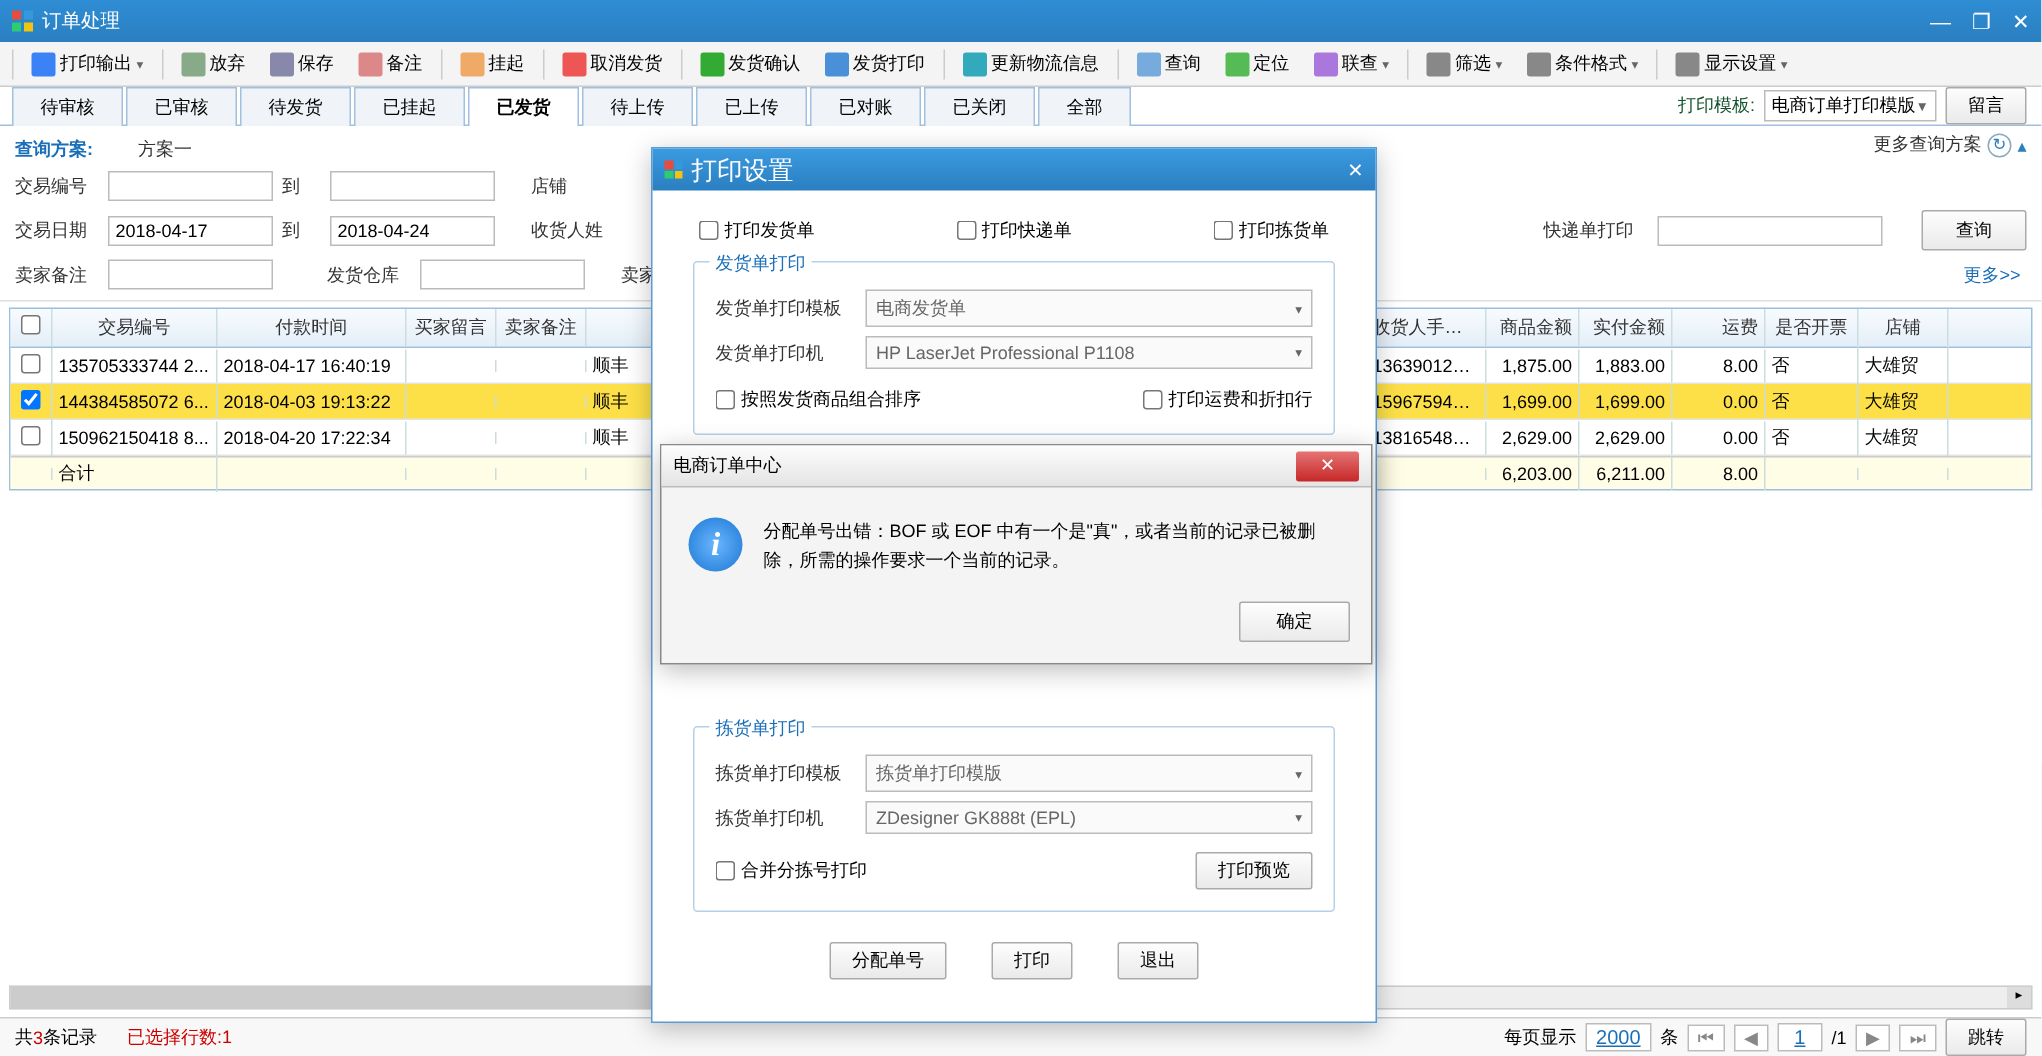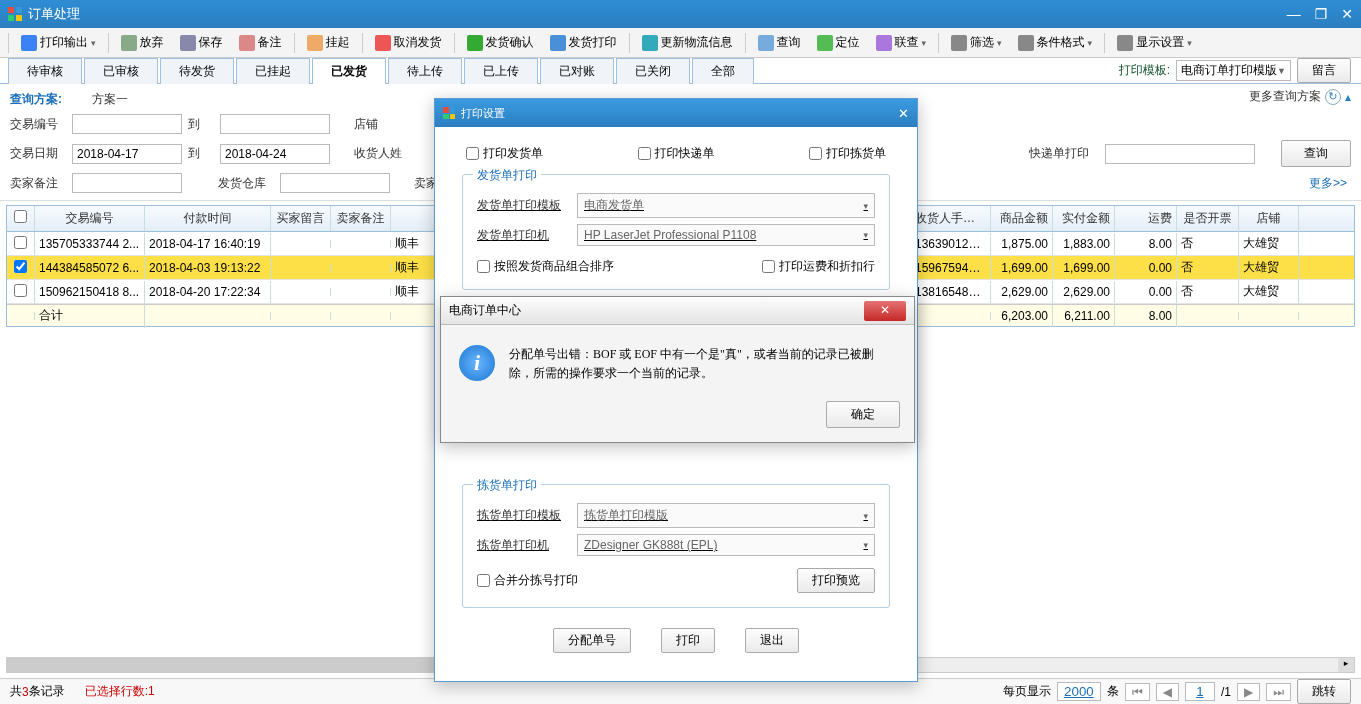--- a/index.html
+++ b/index.html
@@ -46,40 +46,40 @@
 .scroll-right { position: absolute; right: 0; width: 16px; height: 14px; background: #ddd; text-align: center; font-size: 9px; }
 .statusbar { position: absolute; bottom: 0; left: 0; right: 0; height: 26px; border-top: 1px solid #ccc; display: flex; align-items: center; padding: 0 10px; background: #f8f8f8; font-size: 12px; }
 .statusbar .red { color: #c00; }
 .statusbar .right { margin-left: auto; display: flex; align-items: center; gap: 6px; }
 .pinput { border: 1px solid #bbb; width: 44px; padding: 1px 3px; text-align: center; color: #1a6fb8; text-decoration: underline; }
 .pbtn { border: 1px solid #bbb; padding: 1px 6px; background: #fff; color: #888; cursor: pointer; }
 
 .modal { position: absolute; background: #fff; border: 1px solid #5a9bd5; box-shadow: 0 4px 16px rgba(0,0,0,0.25); }
 .modal.print { left: 434px; top: 98px; width: 484px; height: 584px; }
 .mtitle { height: 28px; background: linear-gradient(#3b9ae0,#2a7fc0); color: #fff; display: flex; align-items: center; padding: 0 8px; }
-.mtitle .title { flex: 1; font-size: 11px; }
+.mtitle .title { flex: 1; font-size: 17px; }
 .mtitle .close { cursor: pointer; font-size: 13px; }
 .mbody { padding: 12px 27px; }
 .chkrow { display: flex; justify-content: space-between; padding: 6px 4px 12px 4px; }
 .chkrow label { display: flex; align-items: center; gap: 4px; }
 .fieldset { border: 1px solid #b8d0e6; border-radius: 3px; padding: 12px 14px 14px 14px; margin-bottom: 14px; position: relative; }
 .fieldset .legend { position: absolute; top: -8px; left: 10px; background: #fff; padding: 0 4px; color: #1a6fb8; font-size: 12px; }
-.frow { display: flex; align-items: center; gap: 10px; margin: 6px 0; text-decoration: underline; }
+.frow { display: flex; align-items: center; gap: 10px; margin: 6px 0; }
 .flabel { width: 90px; color: #333; }
 .fselect { flex: 1; border: 1px solid #bbb; padding: 3px 6px; color: #666; display: flex; justify-content: space-between; align-items: center; background: #fafafa; }
 .frow2 { display: flex; justify-content: space-between; padding-top: 6px; }
 .frow2 label { display: flex; align-items: center; gap: 4px; }
 .mbtns { display: flex; justify-content: center; gap: 30px; padding-top: 6px; }
 
 .modal.err { left: 440px; top: 296px; width: 475px; background: #f4f4f4; border: 1px solid #888; }
 .err-title { height: 28px; background: linear-gradient(#fdfdfd,#e4e4e4); border-bottom: 1px solid #bbb; display: flex; align-items: center; padding: 0 8px; font-size: 12px; }
 .err-close { margin-left: auto; width: 42px; height: 20px; background: linear-gradient(#e57373,#c62828); color: #fff; text-align: center; border-radius: 2px; font-size: 12px; line-height: 19px; cursor: pointer; }
 .err-body { display: flex; padding: 20px 18px 10px 18px; gap: 14px; }
 .info-ico { width: 36px; height: 36px; border-radius: 50%; background: radial-gradient(#6bb6ff,#1976d2); color: #fff; font-weight: bold; font-size: 22px; display: flex; align-items: center; justify-content: center; flex-shrink: 0; font-family: Georgia, serif; font-style: italic; }
-.err-text { line-height: 1.6; font-family: Liberation Serif, serif; }
+.err-text { line-height: 1.6; }
 .err-btns { display: flex; justify-content: flex-end; padding: 8px 14px 14px 14px; }
 .blank-area { height: 330px; }
 input[type=checkbox]{width:13px;height:13px;}
 </style>
 </head>
 <body>
 
 <div class="window">
 
   <div class="titlebar">

